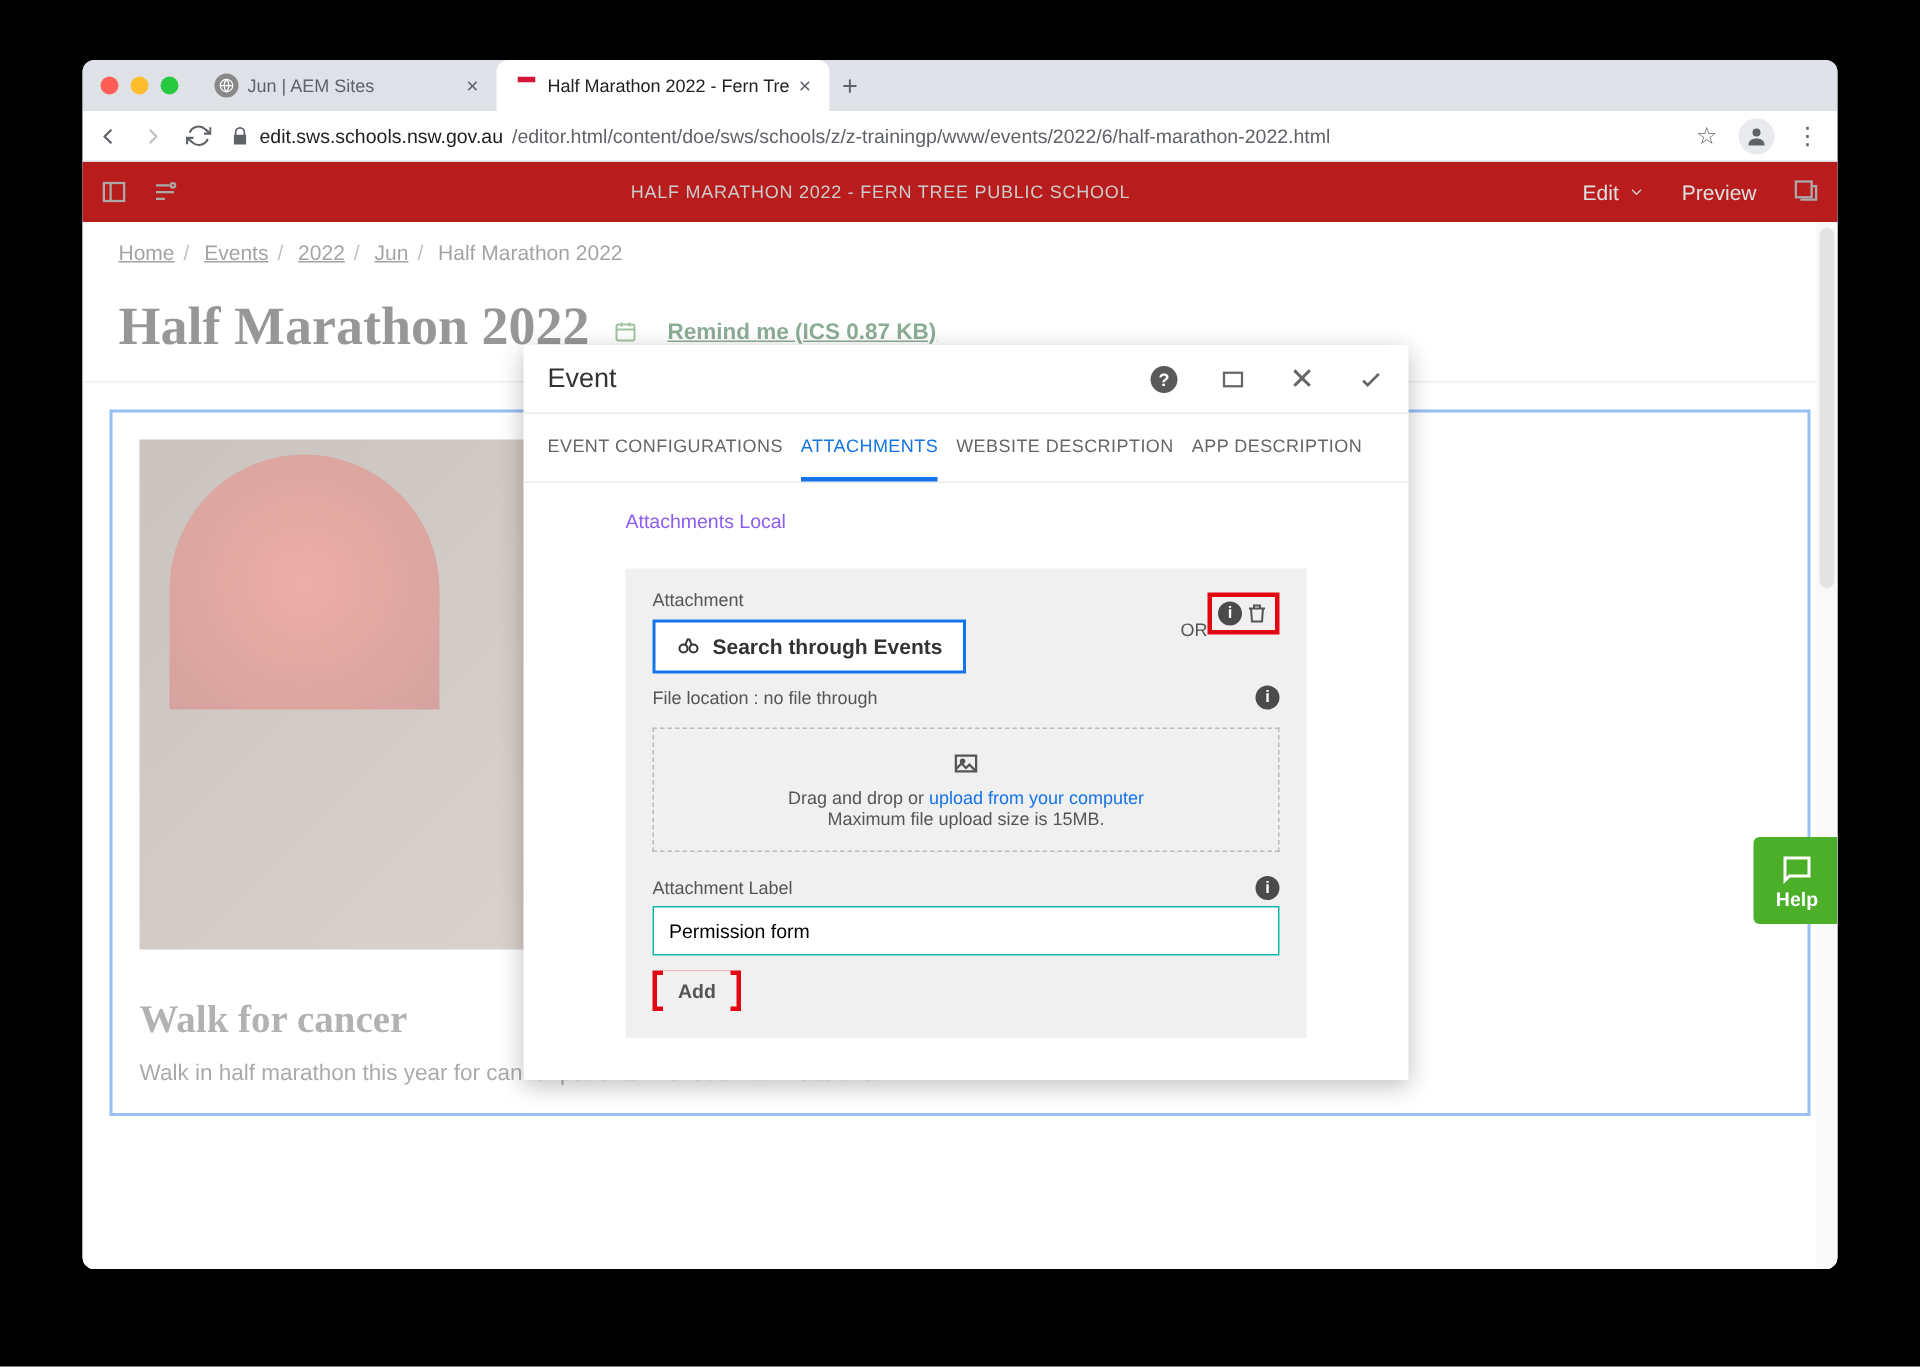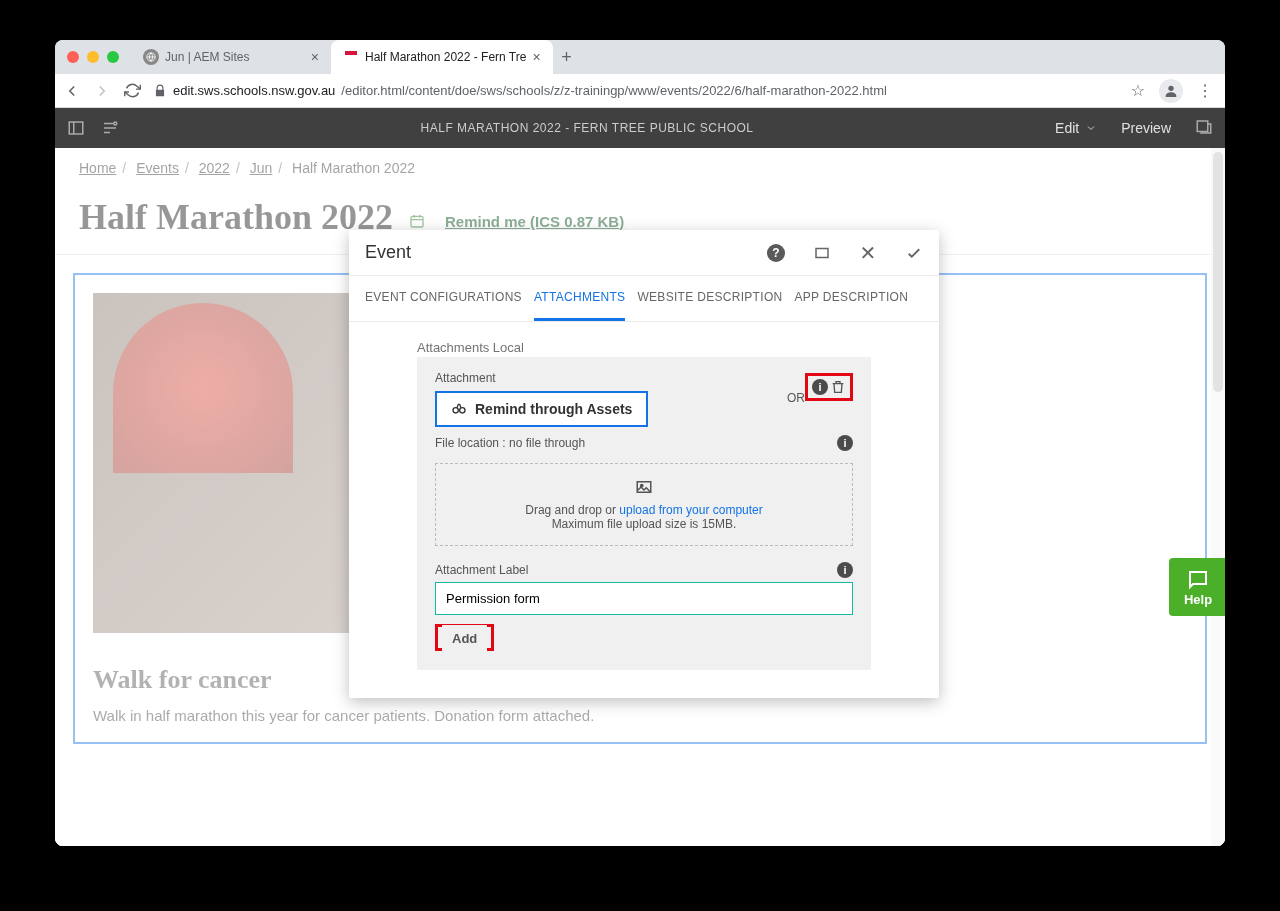--- a/index.html
+++ b/index.html
@@ -71,21 +71,21 @@
   align-items: center;
   gap: 6px;
 }
 .url-domain { color: #202124; }
 .url-path { color: #5f6368; }
 .right-icons { display: flex; gap: 14px; align-items: center; margin-right: 4px;}
 .account-icon { width: 24px; height: 24px; border-radius: 50%; background: #e8eaed; display:flex; align-items:center; justify-content:center; color:#5f6368;}
 
 .aem-header {
   height: 40px;
-  background: #404040;
+  background: #b91c1c;
   display: flex;
   align-items: center;
   color: #e0e0e0;
   padding: 0 12px;
 }
 .aem-header-left { display: flex; gap: 16px; align-items: center; }
 .aem-header-icon { width: 18px; height: 18px; color: #999; }
 .aem-header-title { flex: 1; text-align: center; font-size: 12px; letter-spacing: 0.5px; color: #ccc; }
 .aem-header-right { display: flex; gap: 24px; align-items: center; font-size: 14px; color: #e0e0e0;}
 .edit-dropdown { display: flex; align-items: center; gap: 6px;}
@@ -194,21 +194,21 @@
 .dialog-tab {
   padding: 14px 0;
   font-size: 12px;
   letter-spacing: 0.3px;
   color: #666;
   cursor: pointer;
   border-bottom: 3px solid transparent;
 }
 .dialog-tab.active { color: #1473e6; border-bottom-color: #1473e6; }
 .dialog-body { padding: 18px 68px 28px; }
-.section-label { font-size: 13px; color: #737373; margin-bottom: 2px;}
+.section-label { font-size: 13px; color: #8b5cf6; margin-bottom: 24px;}
 .attachment-box {
   background: #f0f0f0;
   padding: 14px 18px 18px;
 }
 .attach-label { font-size: 12px; color: #555; }
 .attach-flex { display: flex; align-items: center; gap: 14px;}
 .search-assets {
   display: inline-flex;
   align-items: center;
   gap: 8px;
@@ -452,21 +452,21 @@
           <div style="display:flex; justify-content:space-between; align-items:flex-start;">
             <div style="flex:1">
               <div class="attach-label">Attachment</div>
               <div class="attach-flex" style="margin-top:6px;">
                 <button class="search-assets">
                   <svg viewBox="0 0 24 24" width="16" height="16" fill="#333">
                       <circle cx="7" cy="14" r="4" fill="none" stroke="#333" stroke-width="2"></circle>
                       <circle cx="17" cy="14" r="4" fill="none" stroke="#333" stroke-width="2"></circle>
                       <path d="M9 10l2-5h2l2 5" fill="none" stroke="#333" stroke-width="2"></path>
                     </svg>
-                  <span>Remind through Assets</span>
+                  <span>Search through Events</span>
                 </button>
               </div>
             </div>
             <div style="display:flex;flex-direction:column;align-items:center;gap:4px;padding-top:20px;">
               <span class="or-text">OR</span>
             </div>
             <div style="padding-top:2px; display:flex; align-items:flex-start; gap:0;">
               <span class="red-box" style="display:flex;align-items:center;gap:2px;">
                 <span class="info-icon">i</span>
                 <span class="trash-icon">

